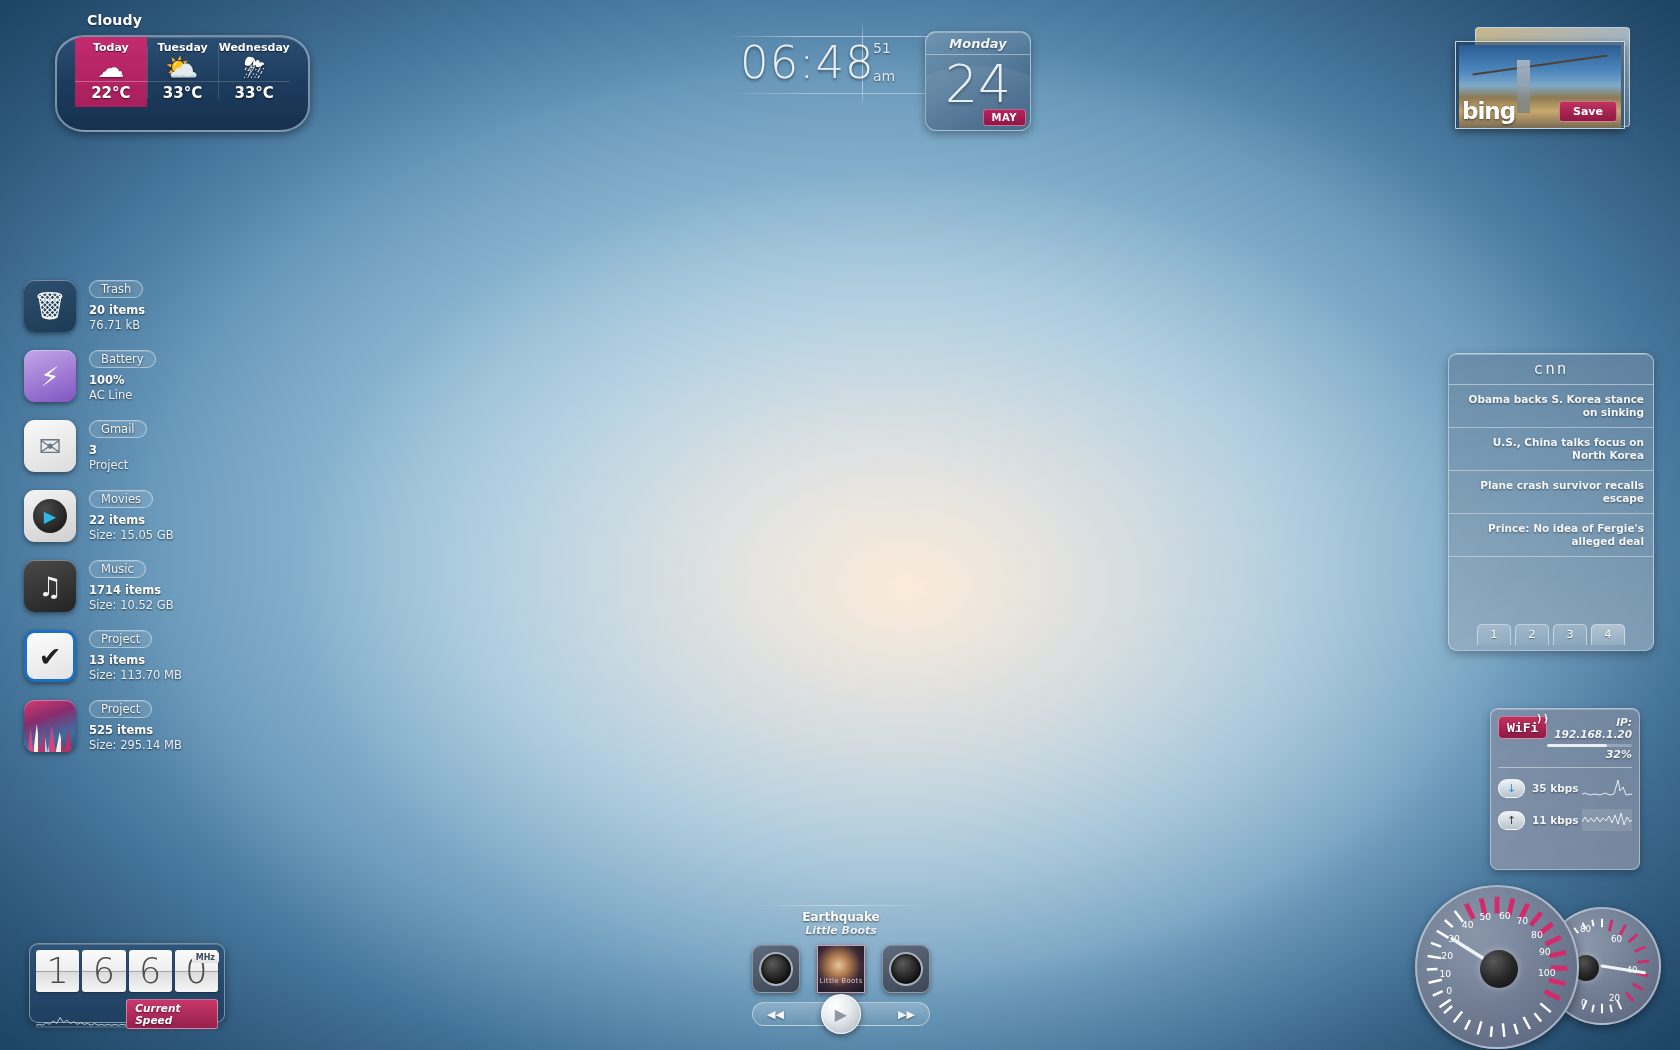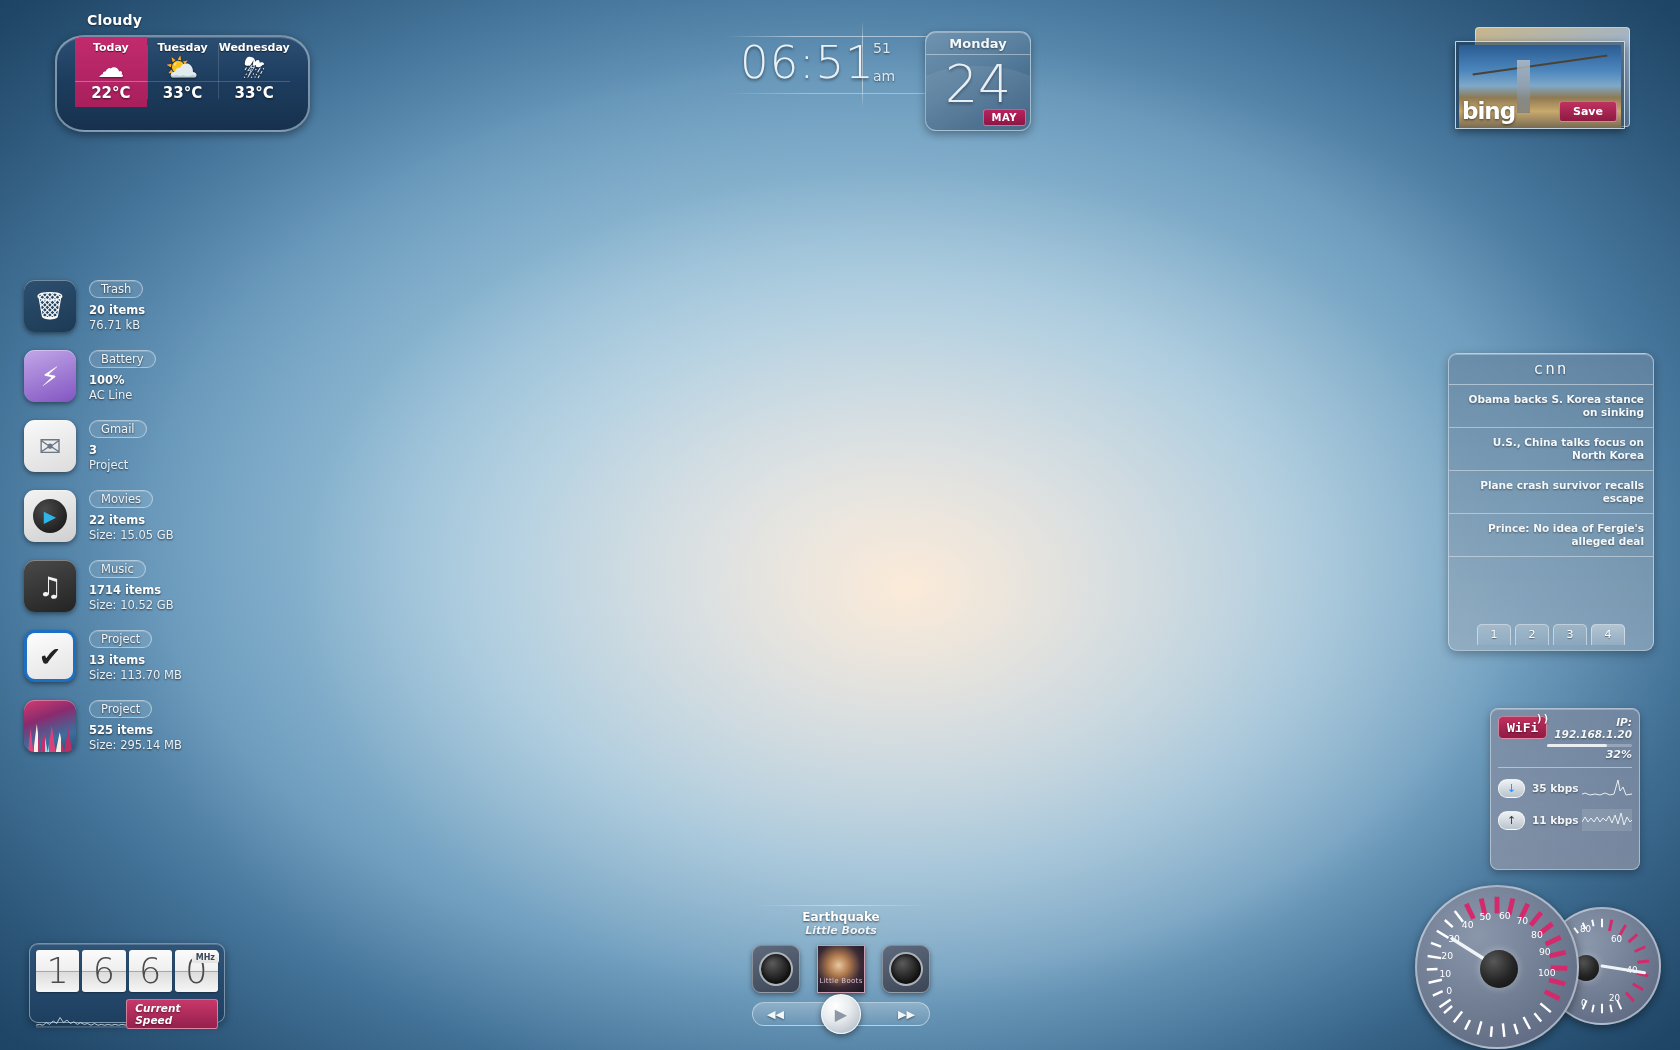--- a/index.html
+++ b/index.html
@@ -50,21 +50,21 @@
   .ck-sec { position:absolute; left:133px; top:12px; font-size:14px; color:#dce8f0; text-shadow:0 1px 2px rgba(0,0,0,.5); }
   .ck-ap  { position:absolute; left:133px; top:40px; font-size:14px; color:#dce8f0; text-shadow:0 1px 2px rgba(0,0,0,.5); }
 
   
   #calendar { position:absolute; left:925px; top:31px; width:106px; height:100px;
     border-radius:11px; border:1px solid rgba(210,228,240,.6);
     background:linear-gradient(150deg,#6f93b0 0%,#5a809f 40%,#43698b 75%,#3a5f80 100%);
     box-shadow:0 3px 8px rgba(0,0,0,.35), inset 0 1px 0 rgba(255,255,255,.3); overflow:hidden; }
   #calendar::after { content:""; position:absolute; left:-30%; top:35%; width:160%; height:90%;
     border-radius:50%; background:rgba(255,255,255,.07); }
-  .cal-dow { text-align:center; font-size:13px; font-weight:bold; padding:4px 0 3px;
+  .cal-dow { text-align:center; font-size:13px; font-style:italic; font-weight:bold; padding:4px 0 3px;
     color:#f2f7fa; text-shadow:0 1px 2px rgba(0,0,0,.45);
     border-bottom:1px solid rgba(255,255,255,.4); }
   .cal-num { text-align:center; font-size:52px; font-weight:300; line-height:58px; color:#e7eff5;
     text-shadow:0 2px 3px rgba(0,0,0,.35); position:relative; z-index:2; }
   .cal-mon { position:absolute; right:4px; bottom:4px; background:linear-gradient(180deg,#b8235c,#8e1545);
     font-size:10px; font-weight:bold; padding:2px 8px; border-radius:3px; letter-spacing:.5px;
     border:1px solid rgba(255,255,255,.35); z-index:3; }
 
   
   #bing { position:absolute; left:1455px; top:27px; width:175px; height:140px; }
@@ -242,21 +242,21 @@
       <div class="wx-tmp">33°C</div>
     </div>
     <div class="wx-pad"></div>
   </div>
 </div>
 
 <div id="clock">
   <div class="ck-h"></div>
   <div class="ck-h2"></div>
   <div class="ck-v"></div>
-  <div class="ck-time">06:51</div>
+  <div class="ck-time">06:48</div>
   <div class="ck-sec">51</div>
   <div class="ck-ap">am</div>
 </div>
 
 <div id="calendar">
   <div class="cal-dow">Monday</div>
   <div class="cal-num">24</div>
   <div class="cal-mon">MAY</div>
 </div>
 

